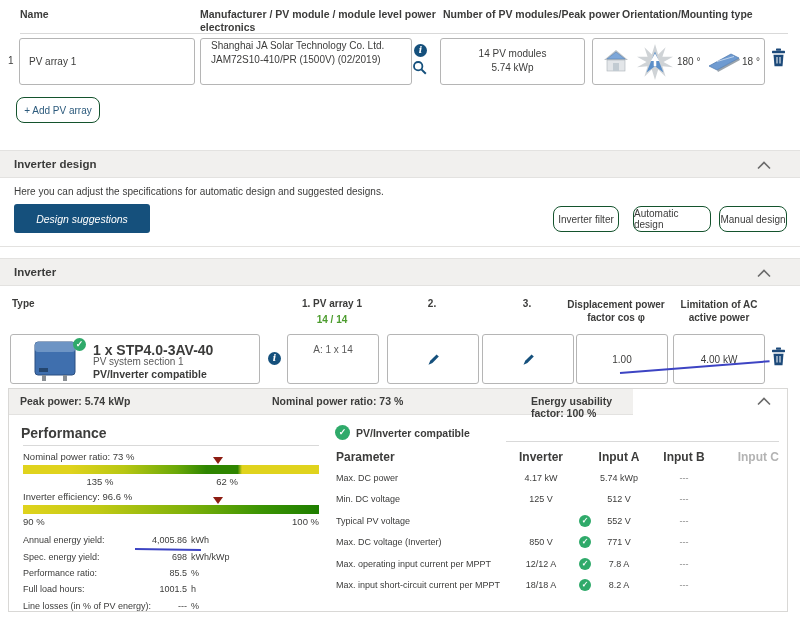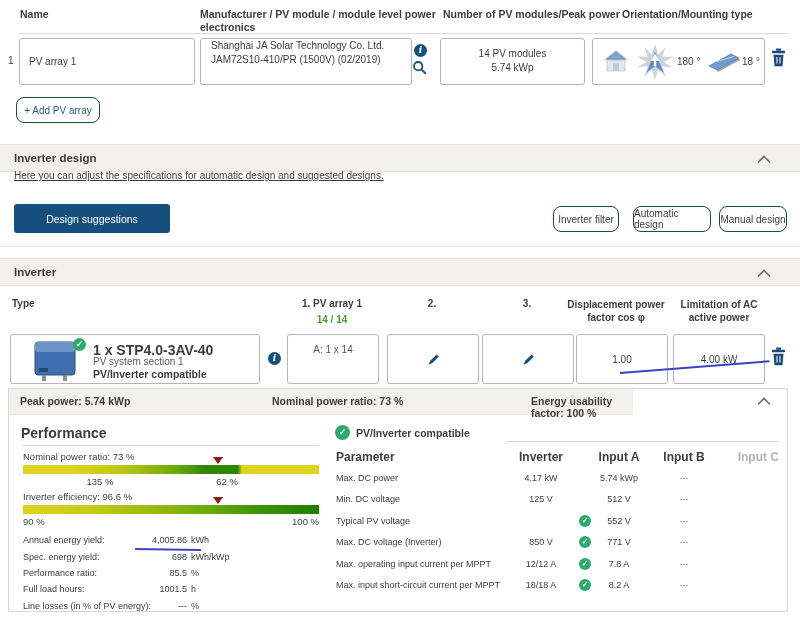--- a/index.html
+++ b/index.html
@@ -111,28 +111,28 @@
   <svg class="abs iconbtn" style="left:771px;top:48px;" width="15" height="19" viewBox="0 0 15 19">
     <rect x="5" y="0.5" width="5" height="2.2" rx="0.6" fill="#1d4a7a"></rect>
     <rect x="1" y="2.8" width="13" height="2.4" rx="0.6" fill="#1d4a7a"></rect>
     <path d="M2.5 6.8 h10 l-1 11.5 h-8 z" fill="#1d4a7a"></path>
     <line x1="6" y1="9" x2="6" y2="15.5" stroke="#fff" stroke-width="1"></line>
     <line x1="9" y1="9" x2="9" y2="15.5" stroke="#fff" stroke-width="1"></line>
   </svg>
 
   <div class="btn fs10" style="left:16px;top:97px;width:84px;height:26px;color:#2c5a7c;">+ Add PV array</div>
 
-  <div class="secbar" style="top:144px;">
+  <div class="secbar" style="top:150px;">
     <div class="abs b fs115" style="left:14px;top:7px;">Inverter design</div>
     <svg class="abs iconbtn" style="left:757px;top:10px;" width="14" height="9" viewBox="0 0 14 9">
       <polyline points="1,7.5 7,1.5 13,7.5" fill="none" stroke="#6b6b6b" stroke-width="1.6"></polyline>
     </svg>
   </div>
-  <div class="abs fs10" style="left:14px;top:170px;text-decoration:underline;">Here you can adjust the specifications for automatic design and suggested designs.</div>
-  <div class="btn-primary" style="left:14px;top:204px;width:156px;height:29px;">Design suggestions</div>
+  <div class="abs fs10" style="left:14px;top:186px;">Here you can adjust the specifications for automatic design and suggested designs.</div>
+  <div class="btn-primary" style="left:14px;top:204px;width:136px;height:29px;font-style:italic;">Design suggestions</div>
   <div class="btn" style="left:553px;top:206px;width:66px;height:26px;">Inverter filter</div>
   <div class="btn" style="left:633px;top:206px;width:78px;height:26px;">Automatic design</div>
   <div class="btn" style="left:719px;top:206px;width:68px;height:26px;">Manual design</div>
   <div class="rule" style="left:0;top:246px;width:800px;background:#e3e2e0;"></div>
 
   <div class="secbar" style="top:258px;">
     <div class="abs b fs115" style="left:14px;top:7px;">Inverter</div>
     <svg class="abs iconbtn" style="left:757px;top:10px;" width="14" height="9" viewBox="0 0 14 9">
       <polyline points="1,7.5 7,1.5 13,7.5" fill="none" stroke="#6b6b6b" stroke-width="1.6"></polyline>
     </svg>

